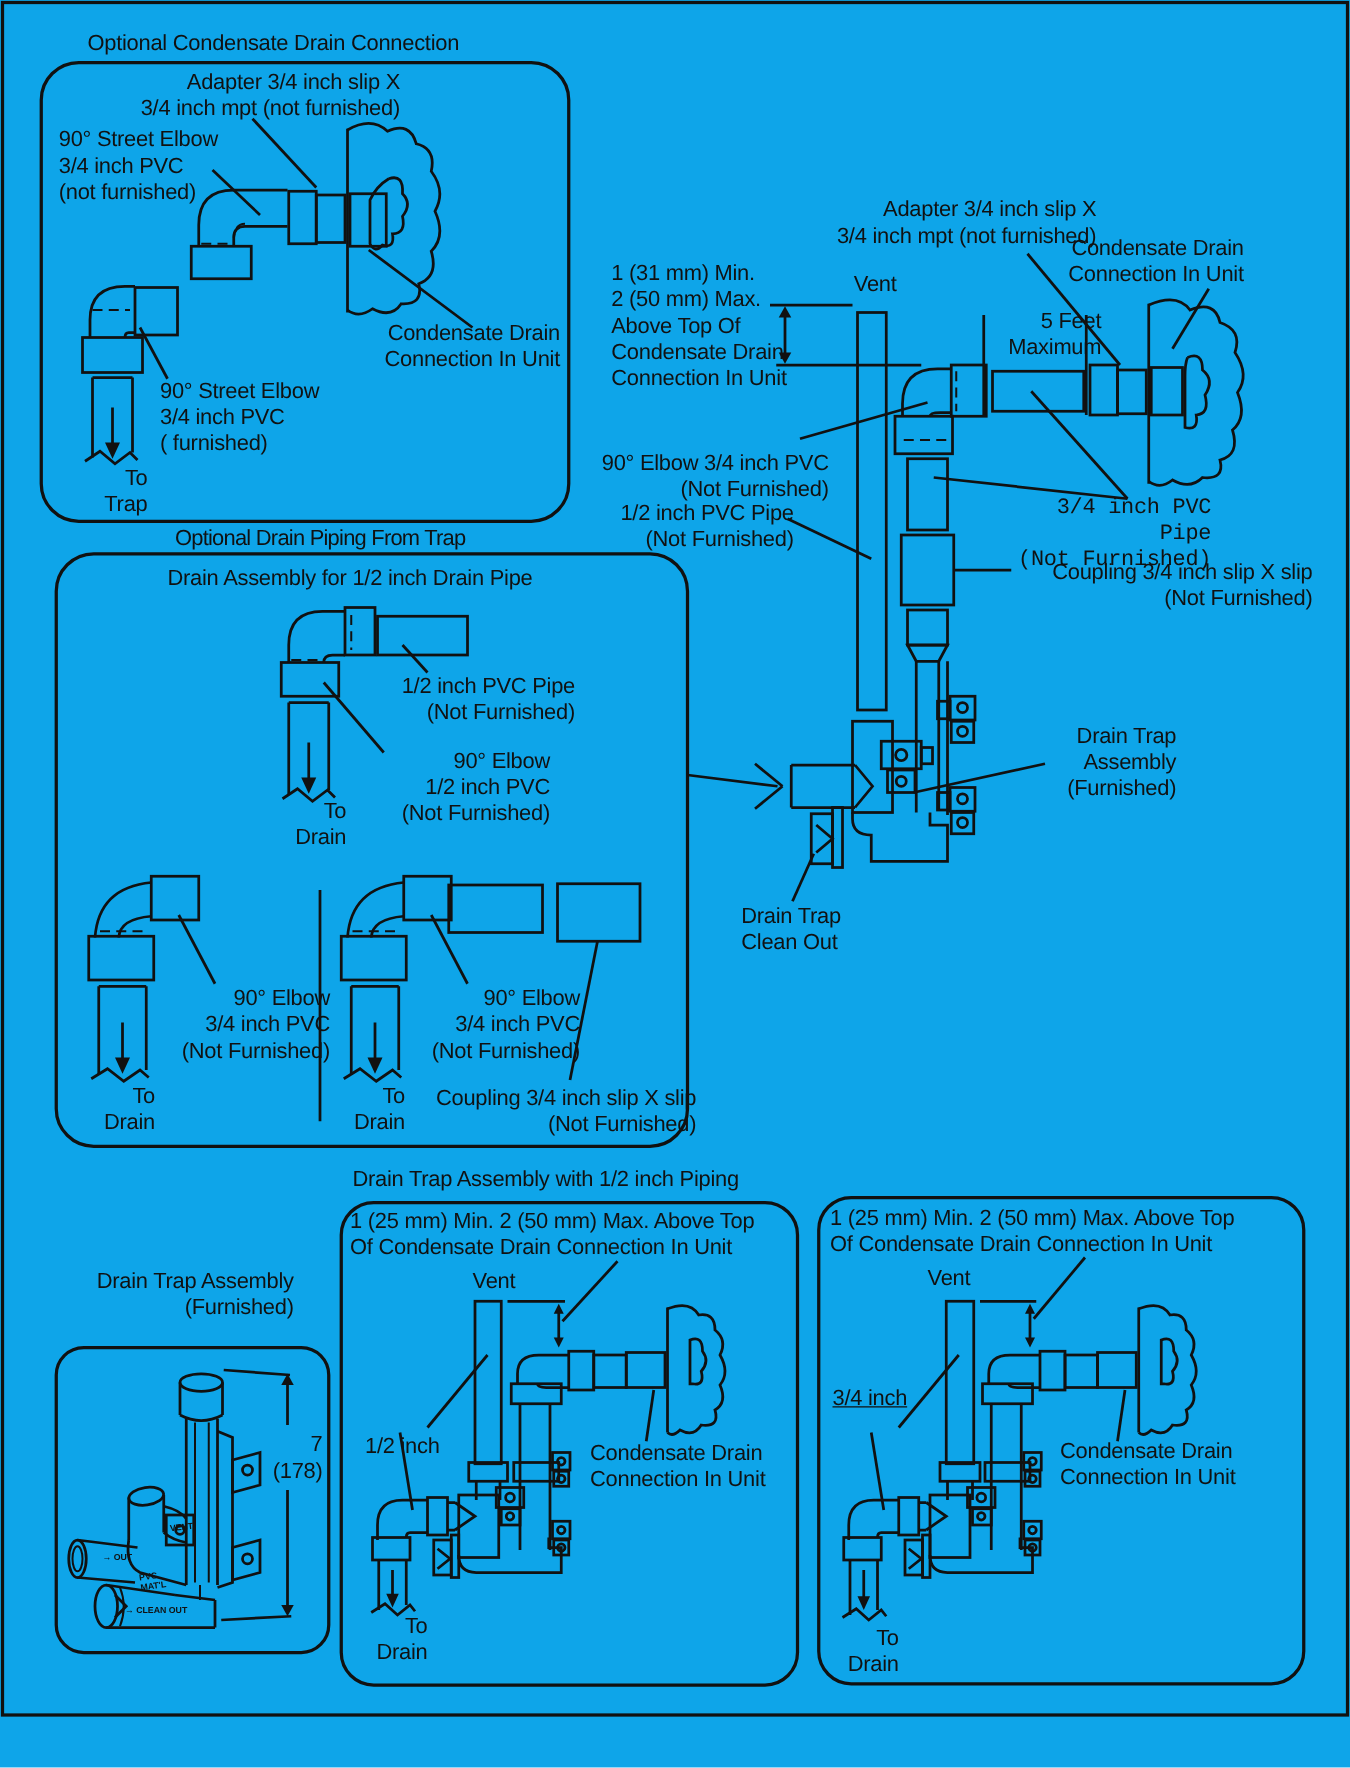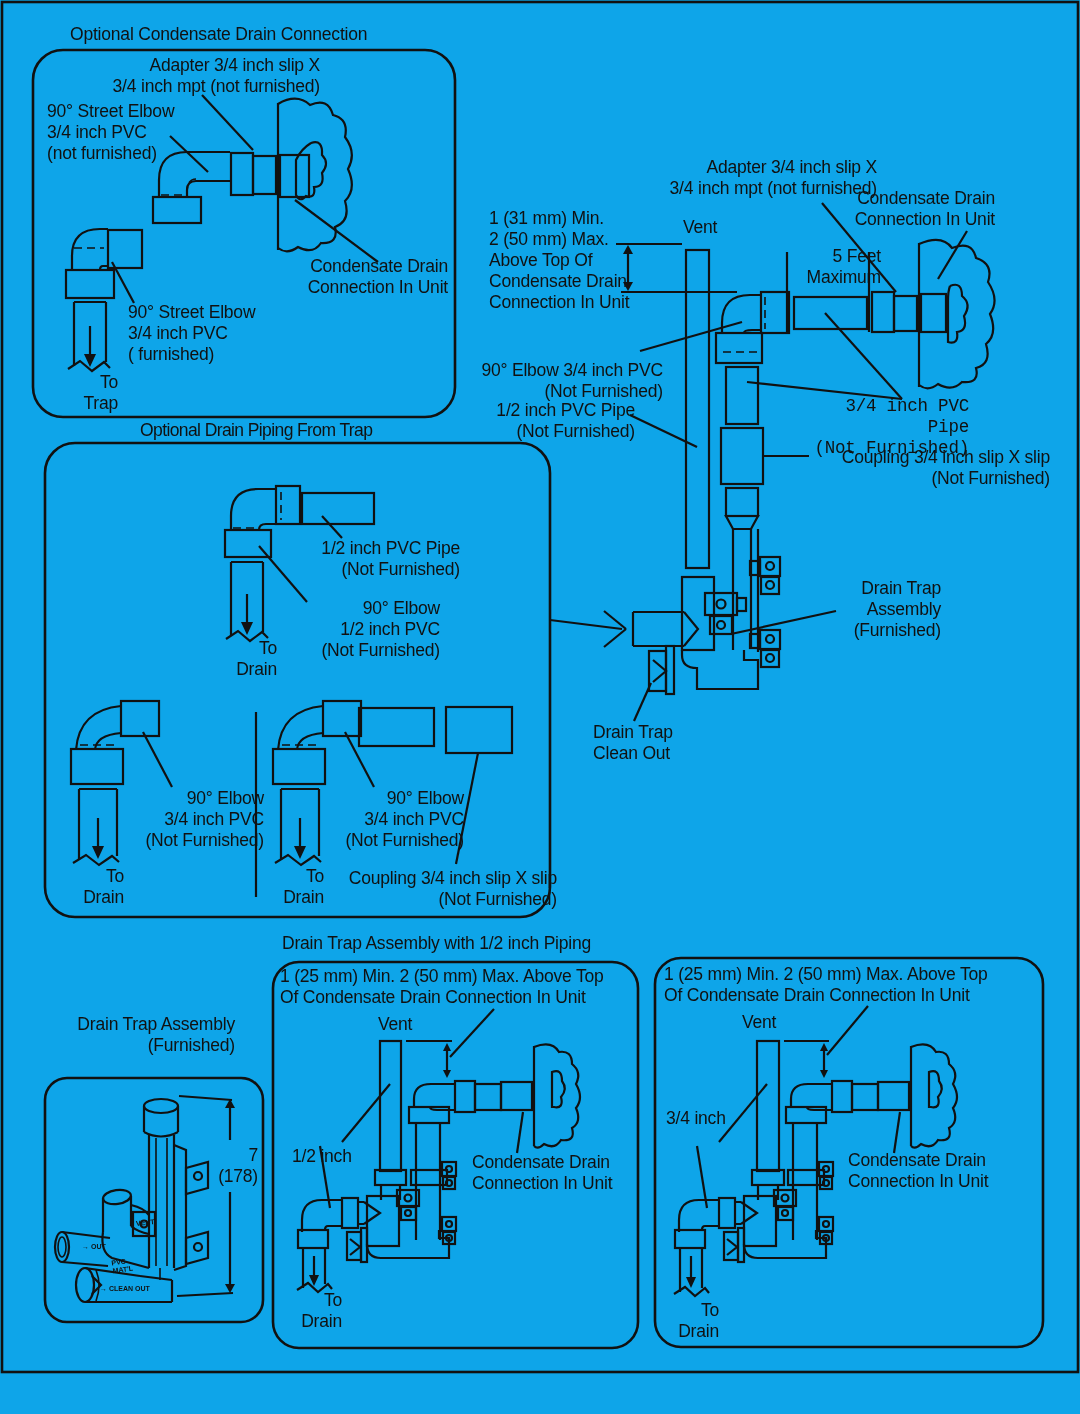--- a/index.html
+++ b/index.html
@@ -417,20 +417,21 @@
 (not furnished)</div>
 <div class="lbl ctr" style="left:288px;top:256px;width:160px;">Condensate Drain
 Connection In Unit</div>
 <div class="lbl" style="left:128px;top:302px;">90° Street Elbow
 3/4 inch PVC
 ( furnished)</div>
 <div class="lbl ctr" style="left:68px;top:372px;width:50px;">To
 Trap</div>
 
 <div class="lbl" style="left:140px;top:420px;letter-spacing:-0.6px;">Optional Drain Piping From Trap</div>
+<div class="lbl" style="left:134px;top:452px;">Drain Assembly for 1/2 inch Drain Pipe</div>
 <div class="lbl ctr" style="left:305px;top:538px;width:155px;">1/2 inch PVC Pipe
 (Not Furnished)</div>
 <div class="lbl ctr" style="left:290px;top:598px;width:150px;">90° Elbow
 1/2 inch PVC
 (Not Furnished)</div>
 <div class="lbl ctr" style="left:222px;top:638px;width:55px;">To
 Drain</div>
 <div class="lbl ctr" style="left:132px;top:788px;width:132px;">90° Elbow
 3/4 inch PVC
 (Not Furnished)</div>
@@ -486,21 +487,21 @@
 <div class="lbl" style="left:378px;top:1014px;">Vent</div>
 <div class="lbl" style="left:292px;top:1118px;margin-top:28px;">1/2 inch</div>
 <div class="lbl" style="left:472px;top:1152px;">Condensate Drain
 Connection In Unit</div>
 <div class="lbl ctr" style="left:286px;top:1290px;width:56px;">To
 Drain</div>
 
 <div class="lbl" style="left:664px;top:964px;">1 (25 mm) Min. 2 (50 mm) Max. Above Top
 Of Condensate Drain Connection In Unit</div>
 <div class="lbl" style="left:742px;top:1012px;">Vent</div>
-<div class="lbl" style="left:666px;top:1108px;">3/4 inch</div>
+<div class="lbl" style="left:666px;top:1108px;text-decoration:underline;">3/4 inch</div>
 <div class="lbl" style="left:848px;top:1150px;">Condensate Drain
 Connection In Unit</div>
 <div class="lbl ctr" style="left:663px;top:1300px;width:56px;">To
 Drain</div>
 
 <div class="caption">Trap / Drain Assembly Using 1/2” PVC or 3/4” PVC</div>
 
 </div>
 
 </body></html>

